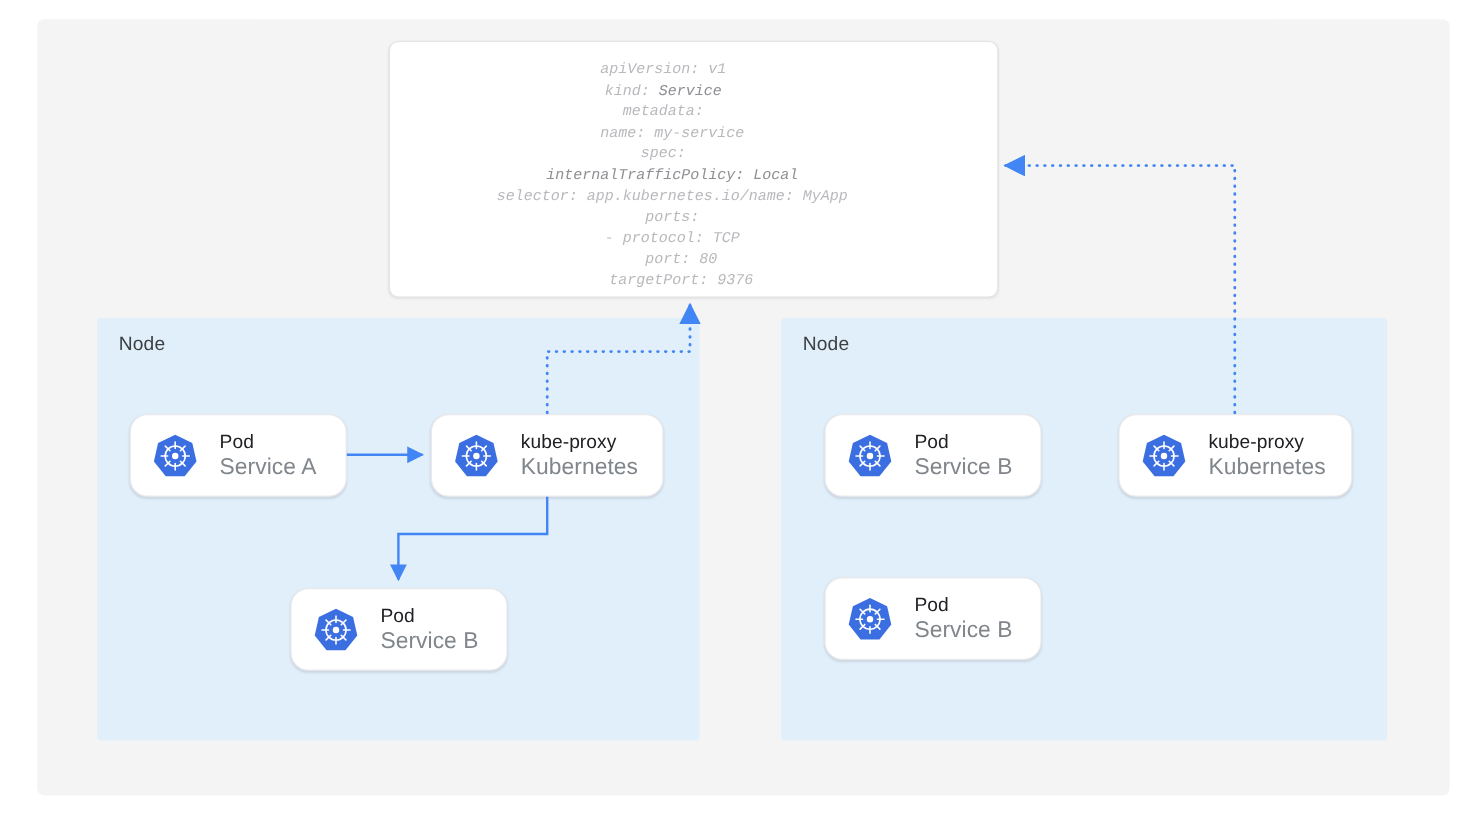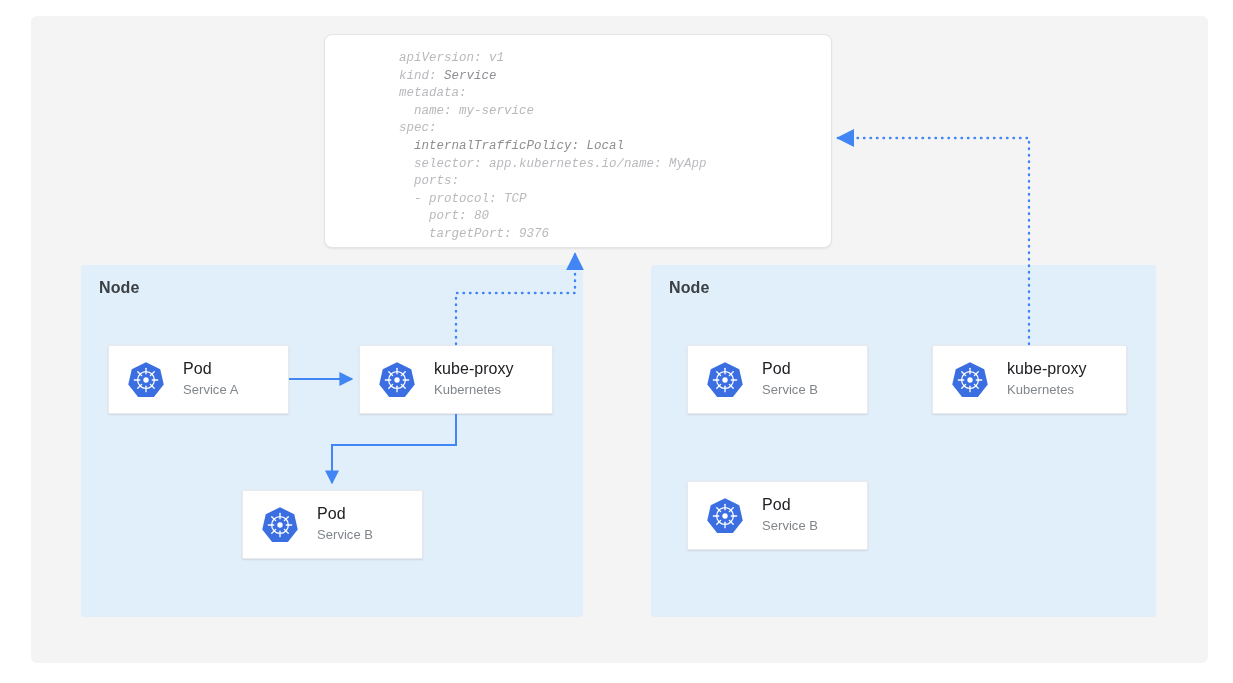--- a/index.html
+++ b/index.html
@@ -41,60 +41,60 @@
     position: absolute;
     left: 324px;
     top: 34px;
     width: 508px;
     height: 214px;
     background: #ffffff;
     border: 1px solid #e4e4e6;
     border-radius: 8px;
     box-shadow: 0 1px 2px rgba(0,0,0,0.07);
     box-sizing: border-box;
+    text-align: center;
   }
   #yaml-code {
     position: absolute;
     left: 74px;
     top: 15px;
     font-family: "Liberation Mono", "DejaVu Sans Mono", monospace;
     font-style: italic;
     font-size: 12.5px;
     line-height: 17.6px;
     color: #b9b9bd;
     white-space: pre;
   }
   #yaml-code .ln { display: block; height: 17.6px; }
   #yaml-code .bold { font-weight: normal; color: #8e8e93; }
 
   
   .node-panel {
     position: absolute;
     background: #e1effb;
     border-radius: 3px;
-    font-weight: bold;
   }
   #node-left  { left: 81px;  top: 265px; width: 502px; height: 352px; }
   #node-right { left: 651px; top: 265px; width: 505px; height: 352px; }
 
   .node-label {
     position: absolute;
     left: 18px;
     top: 14px;
     font-size: 16px;
     color: #3c4043;
     letter-spacing: .1px;
   }
 
   
   .box {
     position: absolute;
     background: #ffffff;
     border: 1px solid #e9e9eb;
-    border-radius: 1px;
+    border-radius: 15px;
     box-shadow: 0 1px 2px rgba(0,0,0,0.10);
     box-sizing: border-box;
     display: flex;
     align-items: center;
   }
   .box .k8s-icon {
     width: 40px;
     height: 40px;
     margin-left: 17px;
     flex: 0 0 40px;
@@ -105,21 +105,21 @@
     flex-direction: column;
     justify-content: center;
   }
   .box .box-title {
     font-size: 16px;
     color: #202124;
     line-height: 20px;
     letter-spacing: .05px;
   }
   .box .box-sub {
-    font-size: 13px;
+    font-size: 19px;
     color: #80868b;
     line-height: 20px;
     margin-top: 1px;
     letter-spacing: .05px;
   }
 
   #box-pod-a       { left: 108px; top: 345px; width: 181px; height: 69px; }
   #box-kube-left   { left: 359px; top: 345px; width: 194px; height: 69px; }
   #box-pod-b-left  { left: 242px; top: 490px; width: 181px; height: 69px; }
   #box-pod-b1      { left: 687px; top: 345px; width: 181px; height: 69px; }

